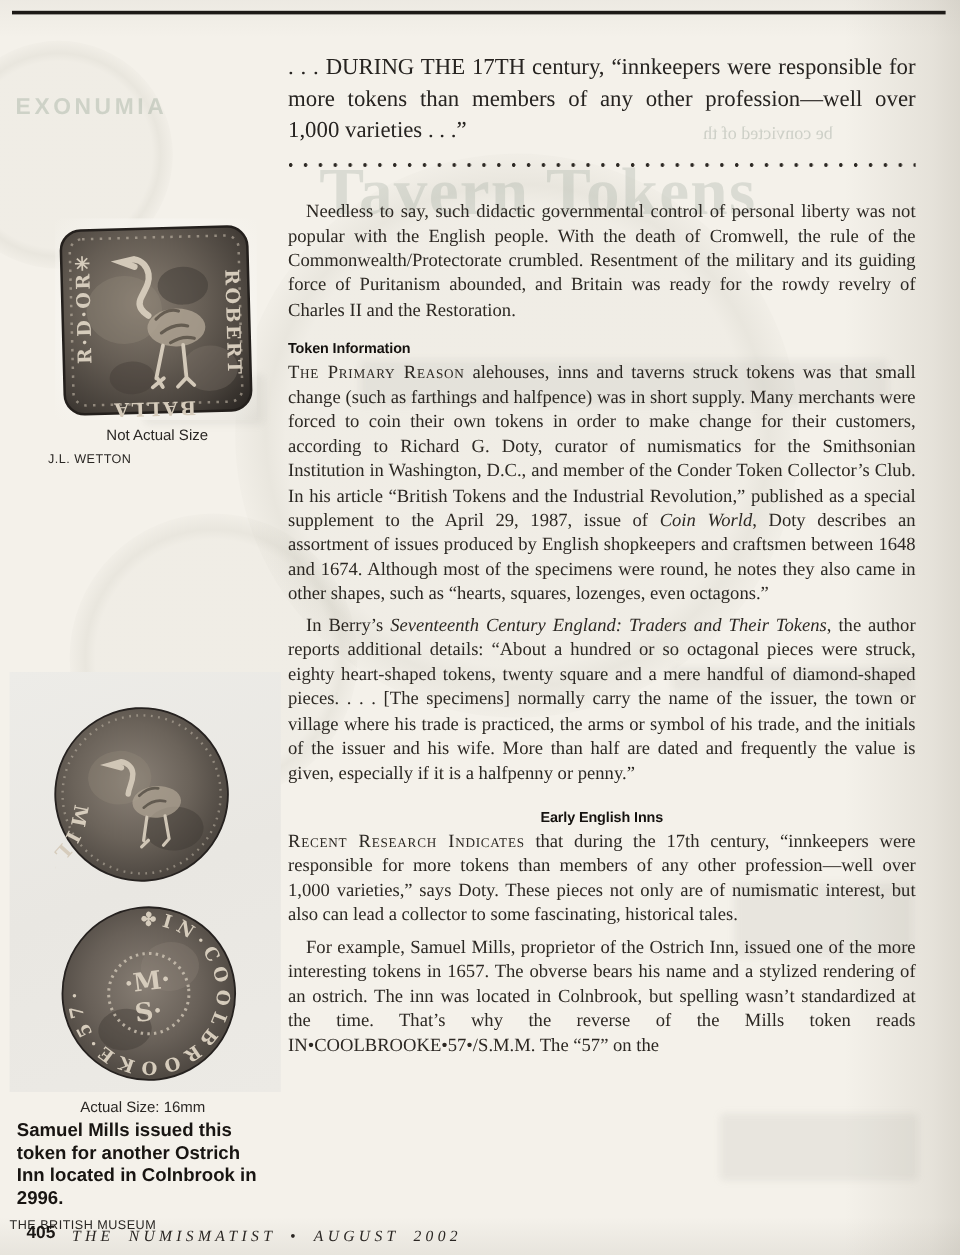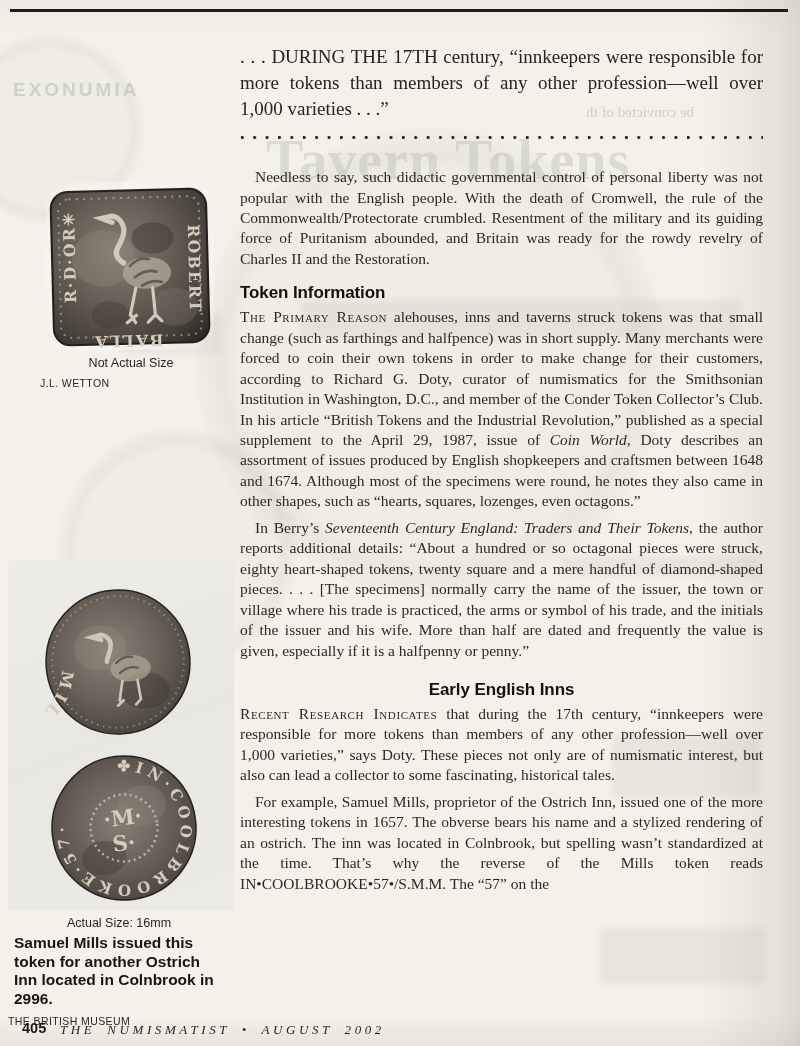--- a/index.html
+++ b/index.html
@@ -51,21 +51,21 @@
   
   .article{position:absolute;left:240px;top:44px;width:523px;}
   .pull-quote{margin:0;font-size:19px;line-height:1.37;text-align:justify;color:#262320;}
   .dotted-rule{height:5px;margin-top:13px;margin-bottom:27px;
     background:radial-gradient(circle at 2.2px 2.5px, #2d2924 1.35px, rgba(0,0,0,0) 1.75px);
     background-size:12.4px 5px;background-repeat:repeat-x;}
   .body-p{margin:0 0 6px 0;font-size:15.5px;line-height:1.32;text-align:justify;color:#2c2823;}
   .indent{text-indent:15px;}
   .lead-in{font-variant:small-caps;letter-spacing:0.6px;}
   .sec-head{margin:14px 0 4px 0;font-family:"Liberation Sans",sans-serif;font-weight:700;
-    font-size:17px;color:#14110e;letter-spacing:-0.1px;}
+    font-size:12px;color:#14110e;letter-spacing:-0.1px;}
   .sec-head.second{margin-top:19px;text-align:center;}
   
   .footer{position:absolute;left:0;right:0;top:1018px;height:24px;}
   .page-number{position:absolute;left:22px;top:2px;font-family:"Liberation Sans",sans-serif;
     font-weight:700;font-size:14.5px;color:#1b1815;}
   .journal-line{position:absolute;left:60px;right:0;top:4px;text-align:left;
     font-family:"Liberation Serif",serif;font-style:italic;font-size:13px;
     letter-spacing:3.6px;word-spacing:5px;color:#2a2623;}
   
   .tok-letters{font-family:"DejaVu Serif",serif;font-weight:700;fill:#d6ccbc;}

